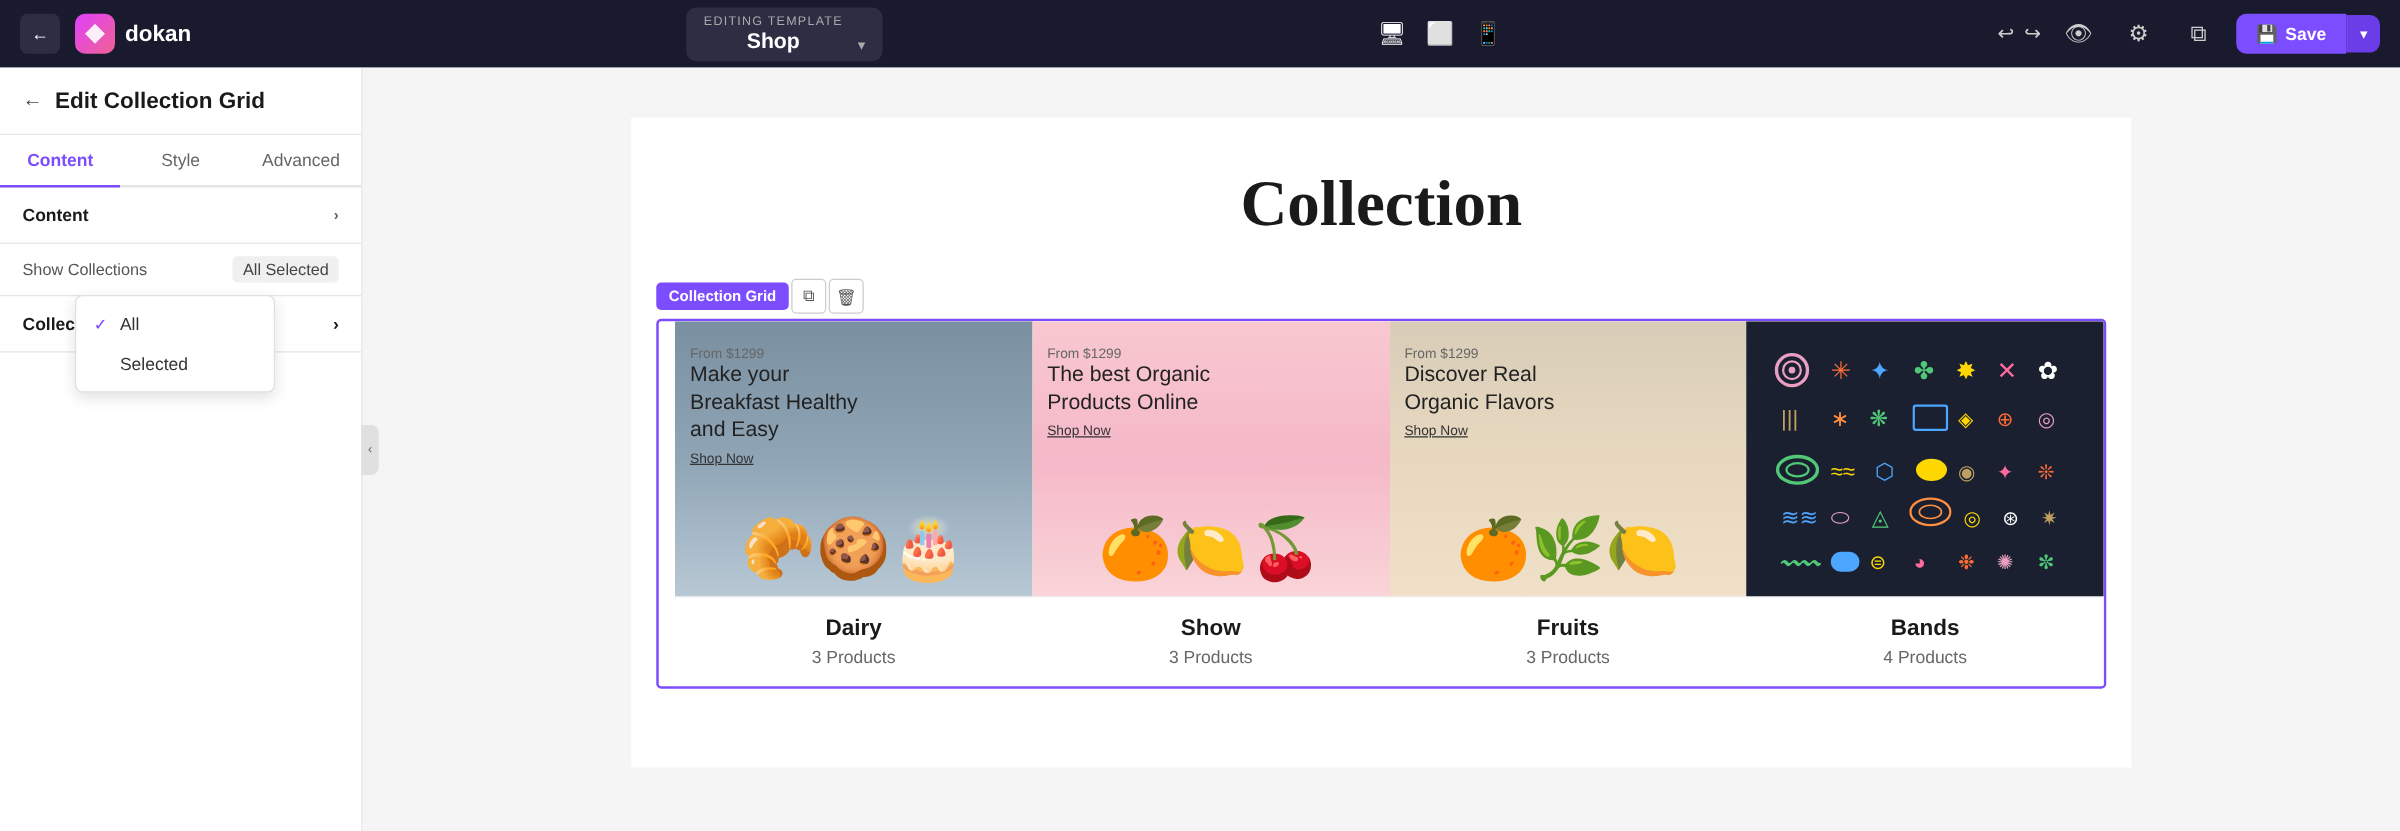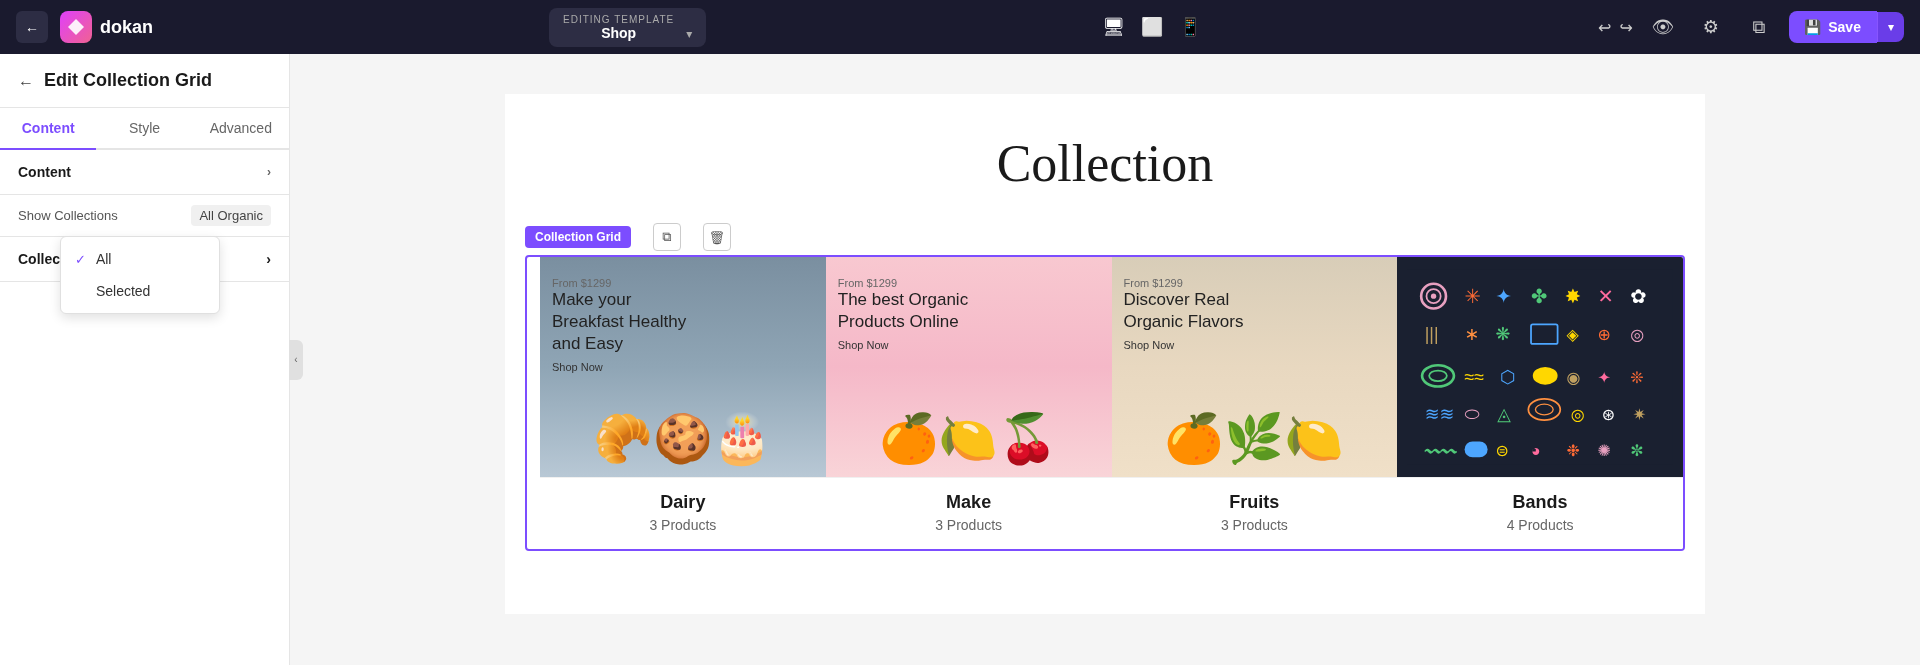--- a/index.html
+++ b/index.html
@@ -21,21 +21,21 @@
       background: #2d2d44;
       border-radius: 6px;
       display: flex; align-items: center; justify-content: center;
       cursor: pointer; color: #fff; font-size: 14px;
     }
     .logo { display: flex; align-items: center; gap: 8px; color: #fff; font-size: 18px; font-weight: 700; }
     .logo-icon { width: 32px; height: 32px; background: linear-gradient(135deg, #e040fb, #f06292); border-radius: 8px; display: flex; align-items: center; justify-content: center; }
 
     .topbar-center { display: flex; flex-direction: column; align-items: center; }
     .editing-label { color: #aaa; font-size: 10px; text-transform: uppercase; letter-spacing: 1px; }
-    .editing-title { color: #fff; font-size: 14px; font-weight: 600; }
+    .editing-title { color: #fff; font-size: 17px; font-weight: 600; }
     .topbar-center-wrapper {
       display: flex; align-items: flex-end; gap: 12px; cursor: pointer;
       background: #2d2d44; border-radius: 8px; padding: 6px 14px;
     }
     .topbar-center-wrapper .chevron { color: #aaa; font-size: 12px; }
 
     .device-icons { display: flex; align-items: center; gap: 16px; color: #ccc; font-size: 18px; }
     .device-icons span { cursor: pointer; }
     .device-icons span.active { color: #fff; }
 
@@ -176,29 +176,29 @@
     .canvas-inner {
       background: #fff;
       width: 100%;
       max-width: 1200px;
       min-height: 520px;
       padding: 40px 20px 20px;
     }
     .collection-title {
       text-align: center;
       font-size: 52px;
-      font-weight: 400;
+      font-weight: 700;
       color: #1a1a1a;
       margin-bottom: 30px;
       font-family: Georgia, serif;
     }
 
     
     .grid-label-bar {
-      display: flex; align-items: center; gap: 22px;
+      display: flex; align-items: center; gap: 2px;
       margin-bottom: 4px;
     }
     .grid-label {
       background: #7c4dff;
       color: #fff;
       font-size: 12px;
       font-weight: 600;
       padding: 4px 10px;
       border-radius: 4px;
     }
@@ -277,21 +277,21 @@
       height: 220px; position: relative;
       flex-wrap: wrap; gap: 4px; padding: 10px;
     }
 
     .card-text-overlay {
       position: absolute;
       top: 20px; left: 12px;
     }
     .card-text-overlay .from-price { font-size: 11px; color: #666; }
     .card-text-overlay .card-heading { font-size: 17px; font-weight: 400; color: #222; line-height: 1.3; max-width: 140px; }
-    .card-text-overlay .shop-now { font-size: 11px; color: #333; margin-top: 6px; display: inline-block; }
+    .card-text-overlay .shop-now { font-size: 11px; color: #333; text-decoration: underline; margin-top: 6px; display: inline-block; }
 
     .collection-card-info {
       padding: 14px 12px 16px;
       text-align: center;
       border-top: 1px solid #f0f0f0;
     }
     .card-name { font-size: 18px; font-weight: 700; color: #1a1a1a; margin-bottom: 4px; }
     .card-products { font-size: 14px; color: #666; }
   </style>
 </head>
@@ -359,21 +359,21 @@
     <div class="sidebar-section">
       <div class="sidebar-section-header">
         <span>Content</span>
         <span class="arrow">›</span>
       </div>
     </div>
 
     <div class="sidebar-section collections-section">
       <div class="show-collections-row">
         <span>Show Collections</span>
-        <span class="all-selected-badge">All Organic</span>
+        <span class="all-selected-badge">All Selected</span>
       </div>
 
       <div class="collections-dropdown">
         <div class="dropdown-item">
           <span class="check">✓</span>
           <span>All</span>
         </div>
         <div class="dropdown-item">
           <span class="check" style="visibility:hidden">✓</span>
           <span>Selected</span>
@@ -418,21 +418,21 @@
 
           <div class="collection-card">
             <div class="card-img-2 collection-card-image">
               <div class="card-text-overlay">
                 <div class="from-price">From $1299</div>
                 <div class="card-heading">The best Organic Products Online</div>
                 <span class="shop-now">Shop Now</span>
               </div>
             </div>
             <div class="collection-card-info">
-              <div class="card-name">Make</div>
+              <div class="card-name">Show</div>
               <div class="card-products">3 Products</div>
             </div>
           </div>
 
           <div class="collection-card">
             <div class="card-img-3 collection-card-image">
               <div class="card-text-overlay">
                 <div class="from-price">From $1299</div>
                 <div class="card-heading">Discover Real Organic Flavors</div>
                 <span class="shop-now">Shop Now</span>

